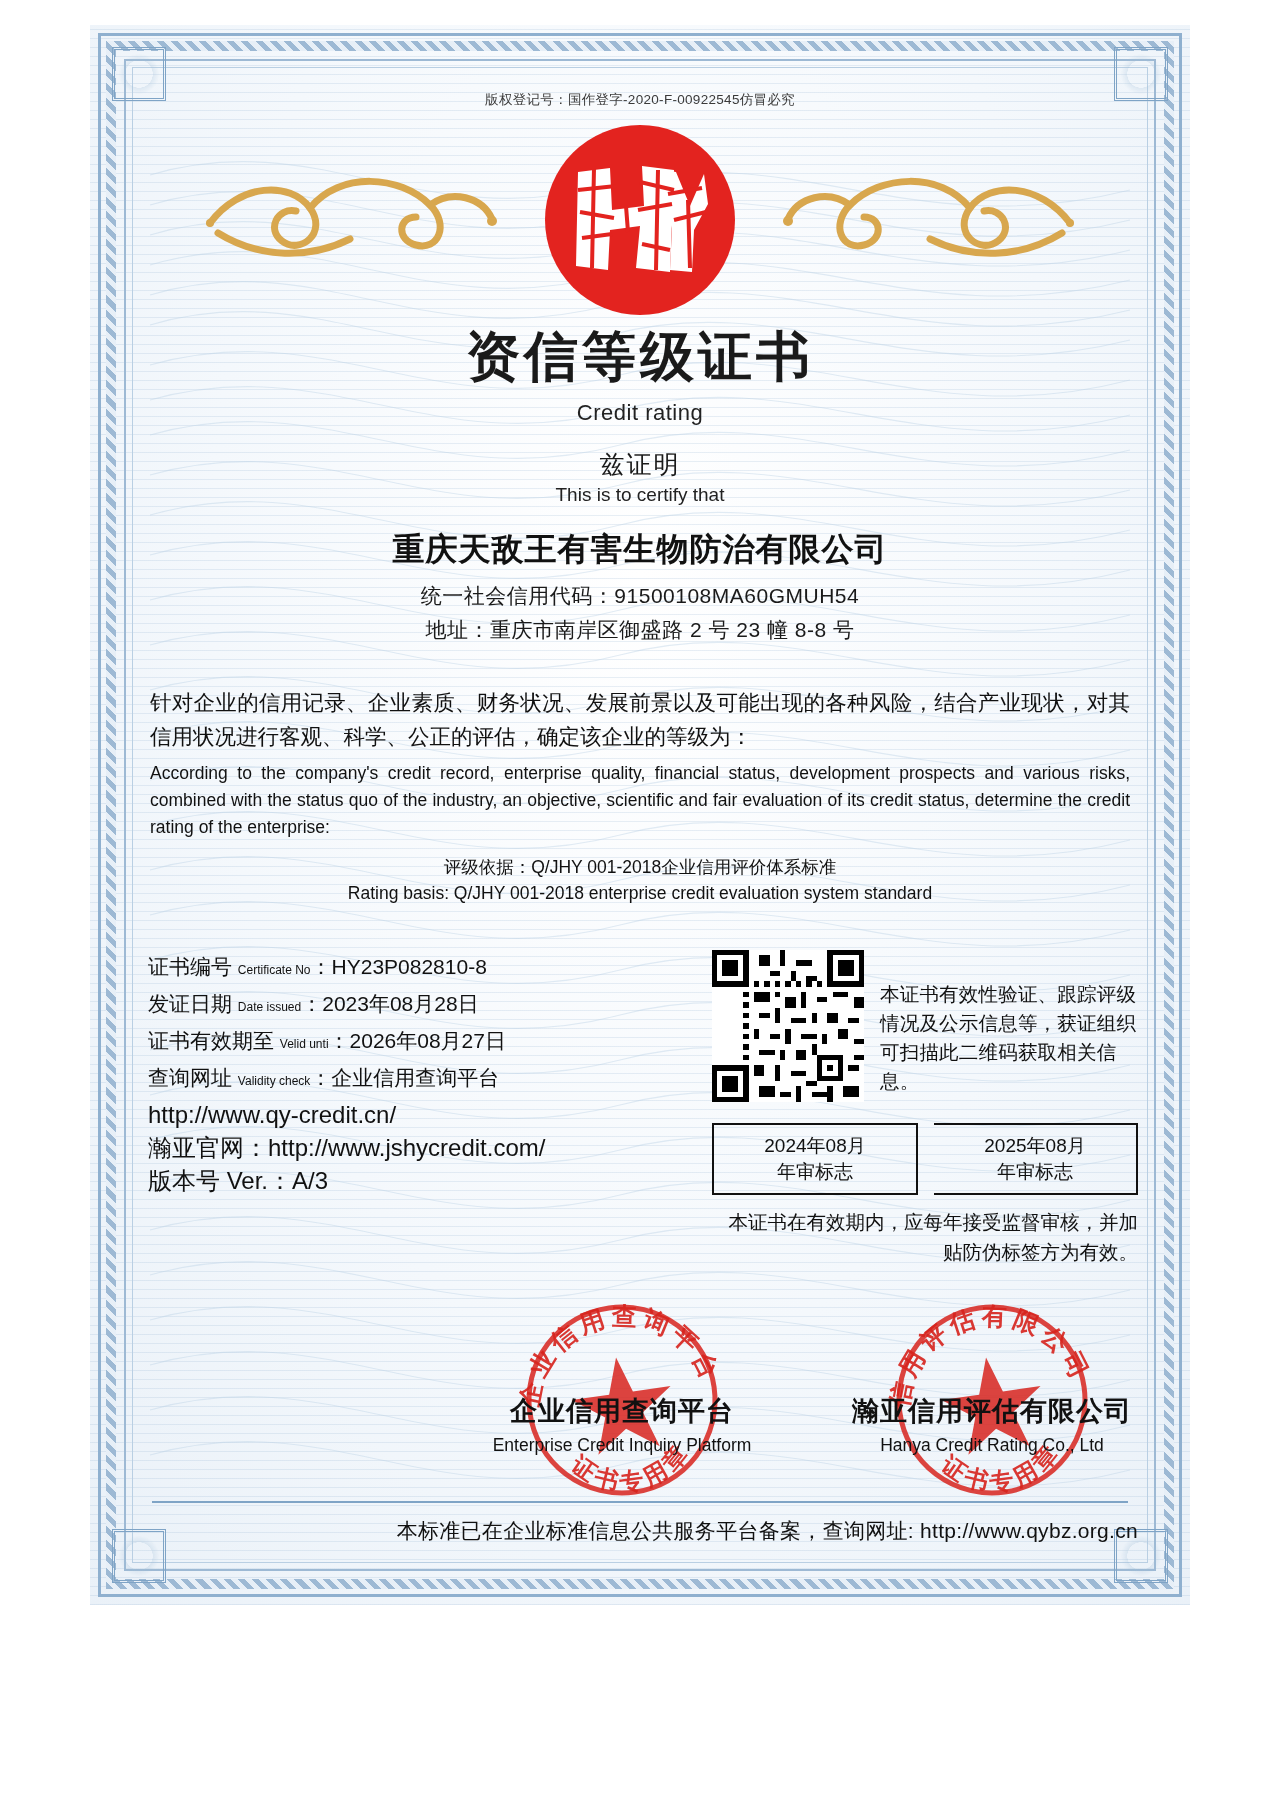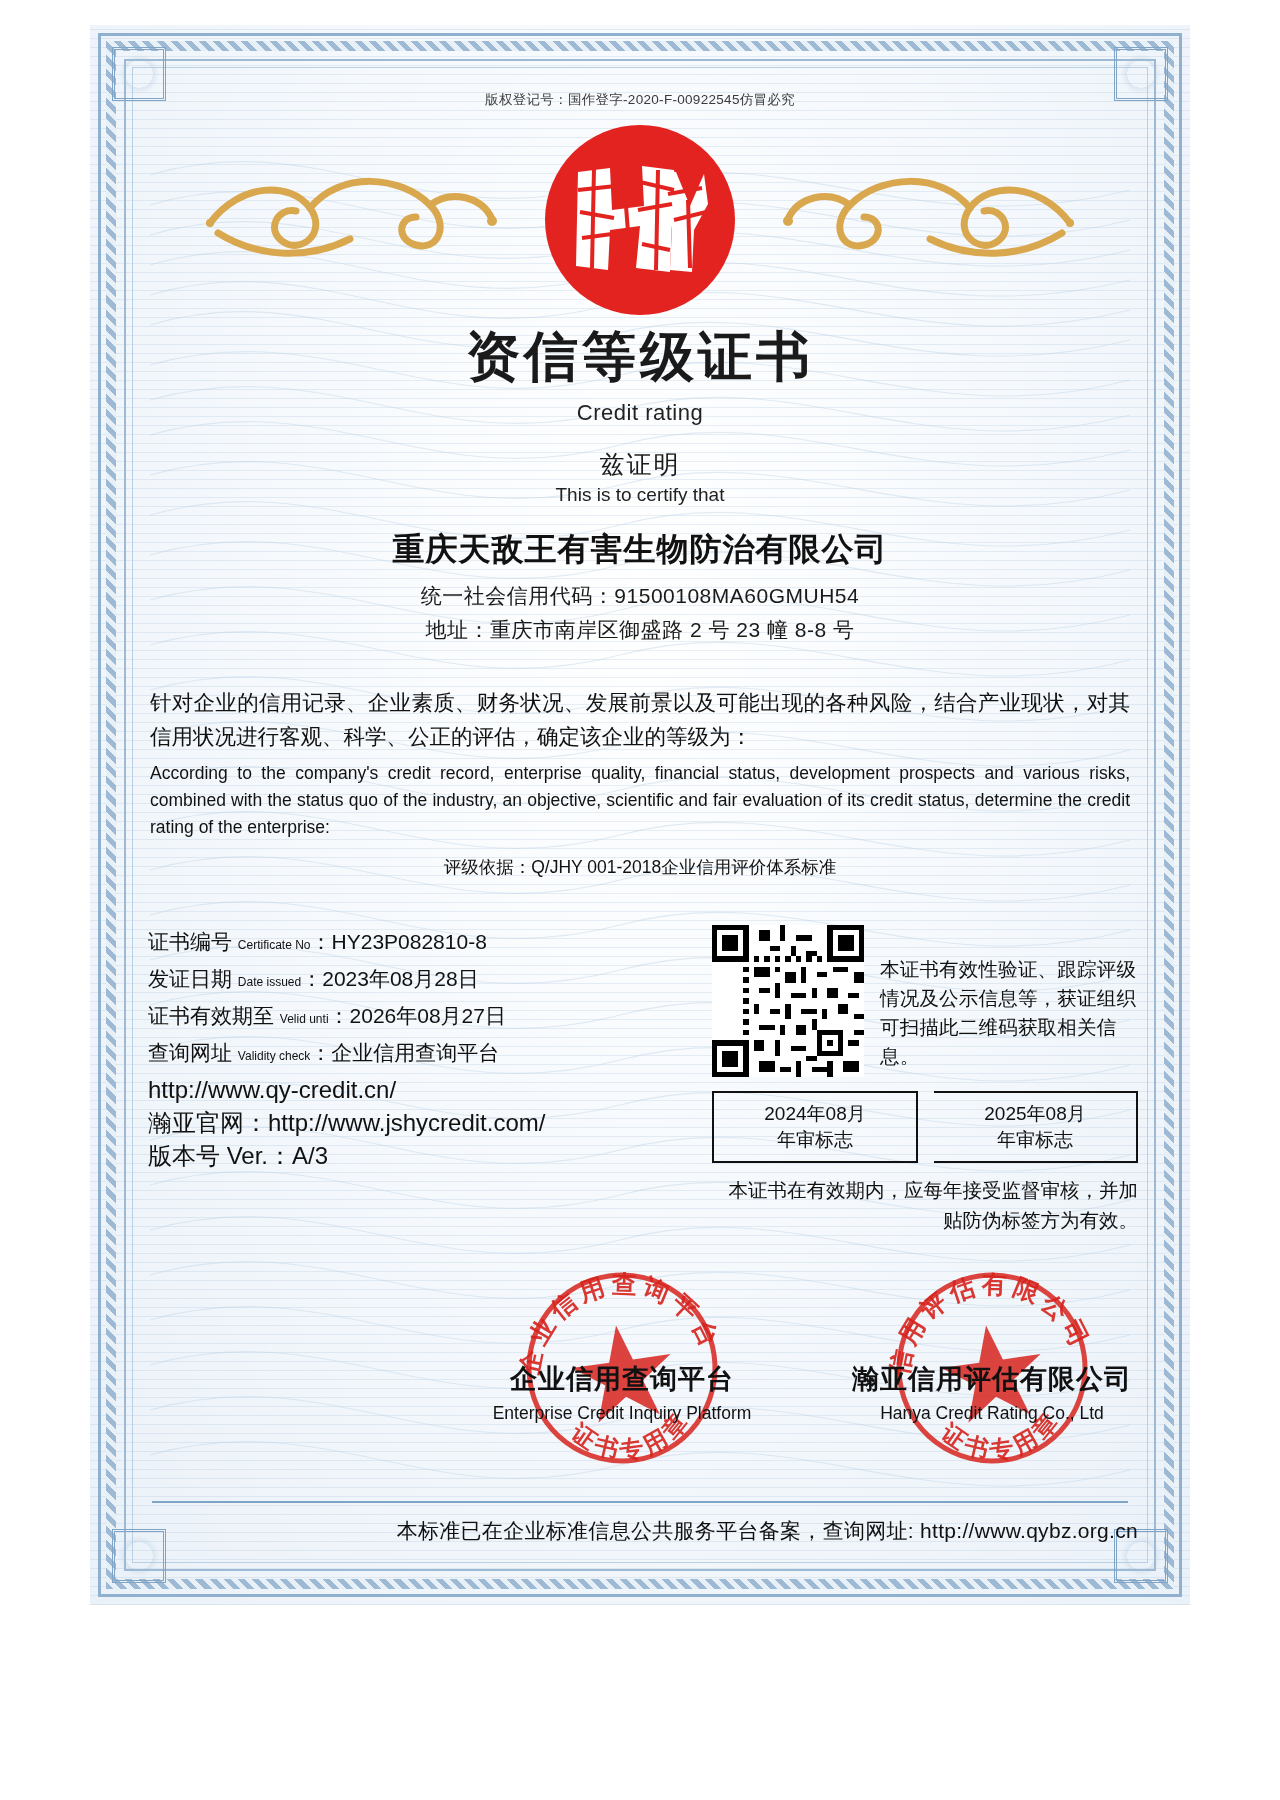--- a/index.html
+++ b/index.html
@@ -221,21 +221,21 @@
   }
   .qr-note {
     font-size: 19.5px;
     line-height: 29px;
     color: #111;
     letter-spacing: 0.2px;
     margin-top: 30px;
   }
   .seal-boxes {
     display: flex;
-    margin-top: 14px;
+    margin-top: 21px;
     gap: 16px;
   }
   .seal-box {
     flex: 1;
     border: 2px solid #111;
     height: 72px;
     display: flex;
     flex-direction: column;
     align-items: center;
     justify-content: center;
@@ -412,20 +412,21 @@
     <div class="company">重庆天敌王有害生物防治有限公司</div>
     <div class="reg-line">统一社会信用代码：91500108MA60GMUH54</div>
     <div class="addr-line">地址：重庆市南岸区御盛路 2 号 23 幢 8-8 号</div>
 
     <div class="body-block">
       <div class="body-cn">针对企业的信用记录、企业素质、财务状况、发展前景以及可能出现的各种风险，结合产业现状，对其信用状况进行客观、科学、公正的评估，确定该企业的等级为：</div>
       <div class="body-en">According to the company's credit record, enterprise quality, financial status, development prospects and various risks, combined with the status quo of the industry, an objective, scientific and fair evaluation of its credit status, determine the credit rating of the enterprise:</div>
     </div>
 
     <div class="basis-cn">评级依据：Q/JHY 001-2018企业信用评价体系标准</div>
+    <div class="basis-en">Rating basis: Q/JHY 001-2018 enterprise credit evaluation system standard</div>
 
     <div class="info-area">
       <div class="info-left">
         <div class="row">
           <span>证书编号</span>
           <span class="lbl-en">Certificate No</span><span>：</span><span>HY23P082810-8</span>
         </div>
         <div class="row">
           <span>发证日期</span>
           <span class="lbl-en">Date issued</span><span>：</span><span>2023年08月28日</span>

